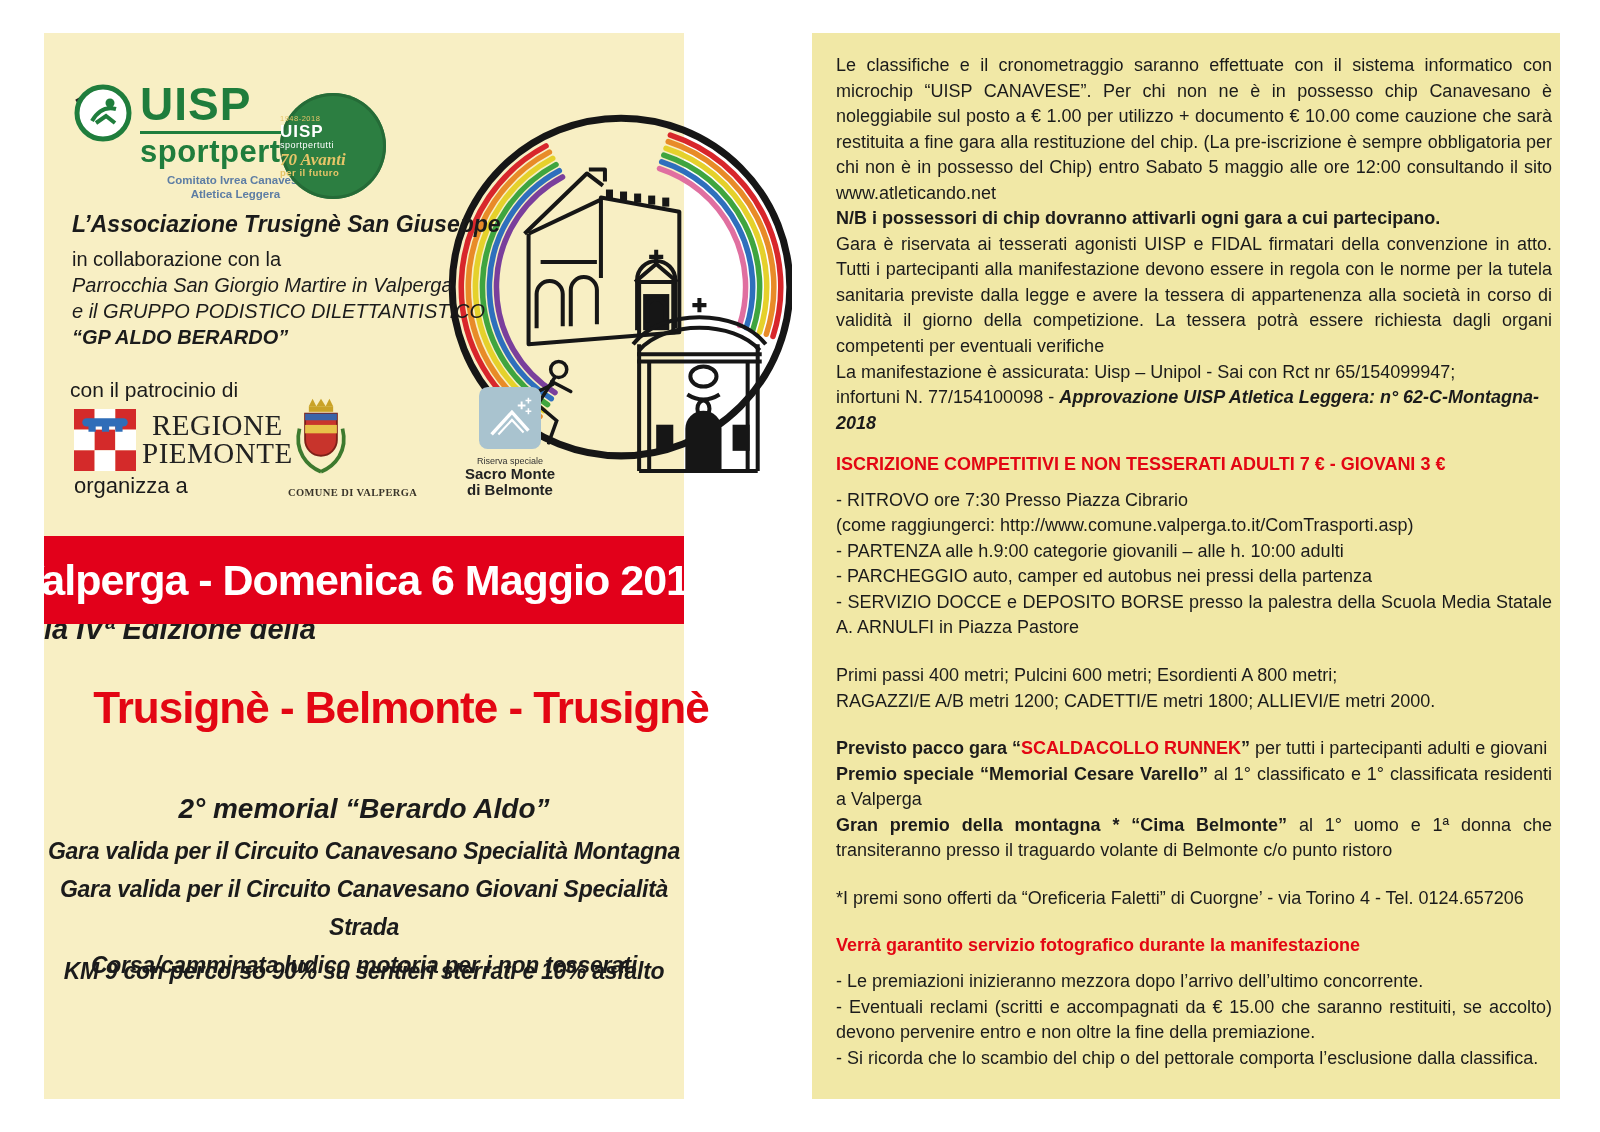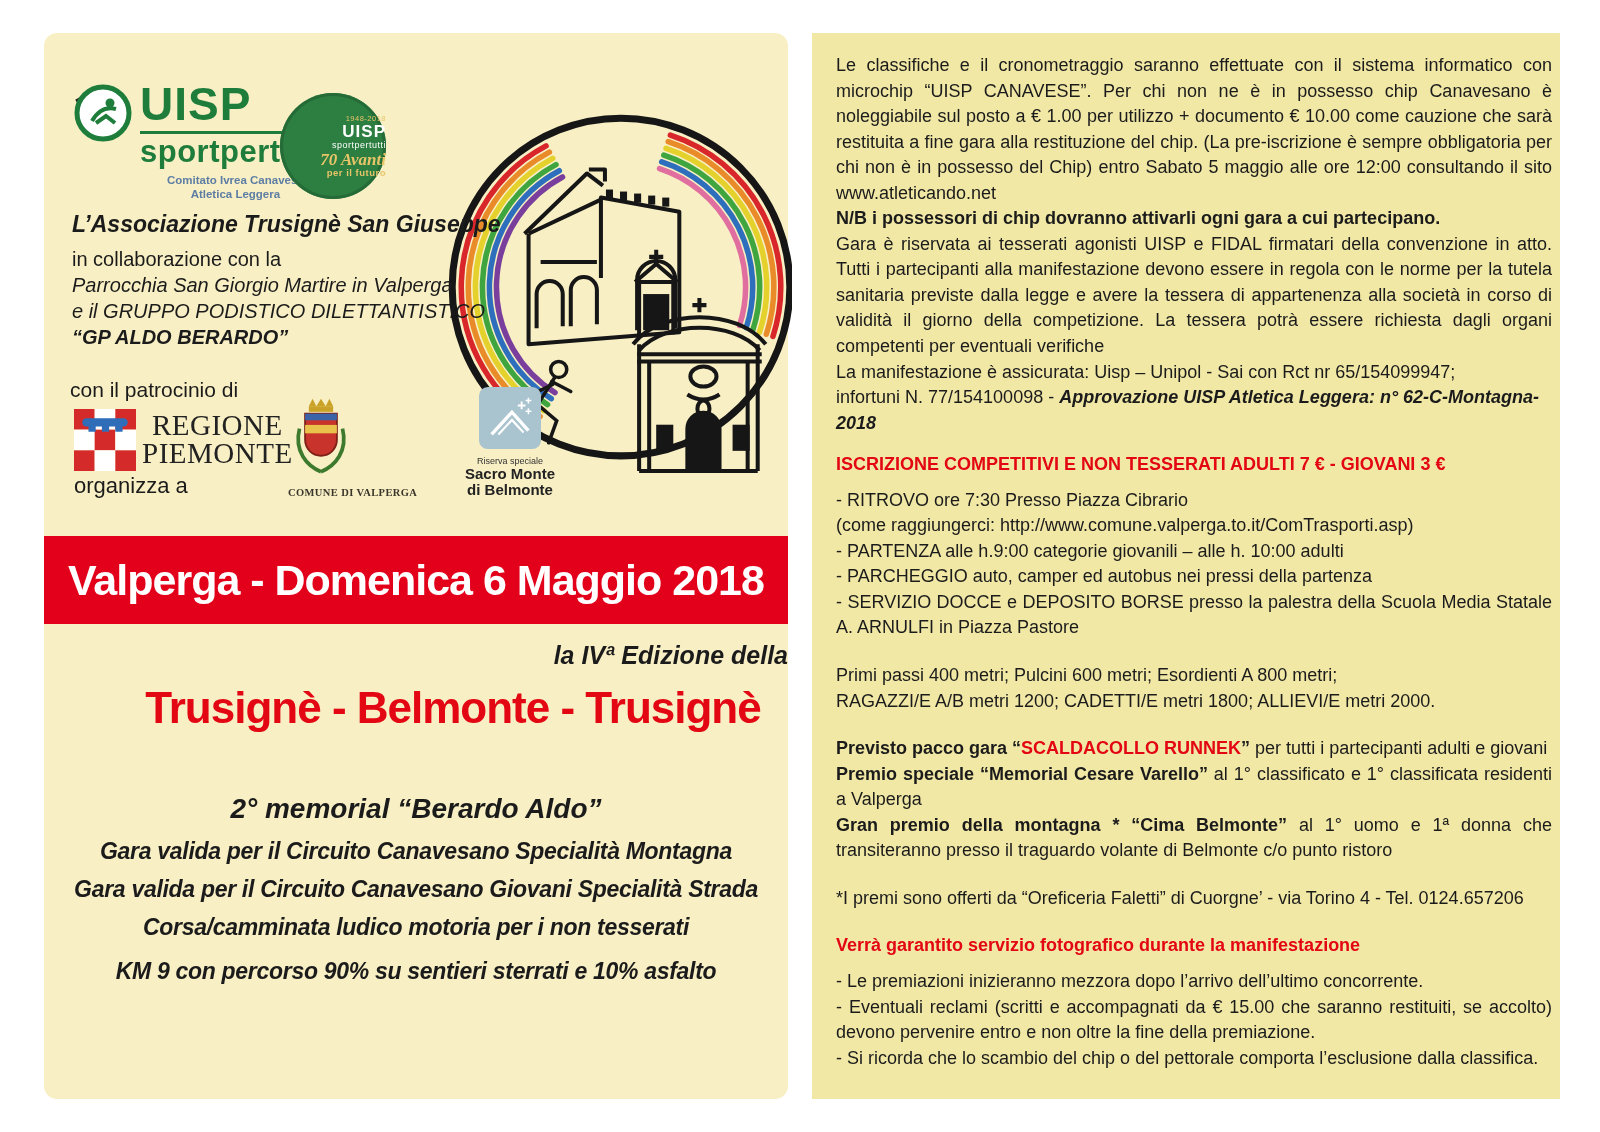--- a/index.html
+++ b/index.html
@@ -1,31 +1,31 @@
 <!DOCTYPE html>
 <html><head>
 <meta charset="utf-8">
 <style>
   html,body{margin:0;padding:0;background:#fff;}
   .page{position:relative;width:1600px;height:1132px;background:#ffffff;overflow:hidden;
         font-family:"Liberation Sans",sans-serif;color:#1b1b1b;}
   .panel{position:absolute;top:33px;height:1066px;}
-  .panel.left{left:44px;width:744px;background:#f8efc4;border-radius:13px;}
+  .panel.left{left:44px;width:640px;background:#f8efc4;}
   .panel.right{left:812px;width:748px;background:#f1e8a6;box-sizing:border-box;
                padding:20px 8px 0 24px;font-size:18px;line-height:1.42;}
   
   .illustration{position:absolute;left:396px;top:48px;width:352px;height:402px;z-index:0;}
   .uisp-block{position:absolute;left:28px;top:48px;z-index:1;display:flex;align-items:flex-start;}
   .uisp-word{margin-left:6px;}
   .uisp-name{font-size:46px;font-weight:bold;color:#1f7d3c;letter-spacing:1px;line-height:1;}
   .uisp-rule{height:3px;background:#1f7d3c;margin:4px 0 2px 0;width:190px;}
   .uisp-sub{font-size:31px;font-weight:bold;color:#1f7d3c;letter-spacing:.5px;line-height:1.05;}
   .uisp-committee{font-size:11.5px;font-weight:bold;color:#5d7da4;text-align:center;line-height:1.25;margin-top:4px;}
   .badge{position:absolute;left:236px;top:60px;width:106px;height:106px;border-radius:50%;
-         background:#2c7e41;z-index:1;display:flex;flex-direction:column;align-items:flex-end;
+         background:#2c7e41;z-index:1;display:flex;flex-direction:column;align-items:flex-start;
          justify-content:center;text-align:center;box-shadow:inset 0 0 0 3px #256b37;}
   .badge .years{font-size:7.5px;color:#e7c568;letter-spacing:.5px;}
   .badge .bname{font-size:17px;font-weight:bold;color:#fff;letter-spacing:1px;line-height:1;}
   .badge .bsub{font-size:9px;color:#fff;letter-spacing:.5px;margin-bottom:2px;}
   .badge .script{font-family:"Liberation Serif",serif;font-style:italic;font-weight:bold;
                  font-size:17px;color:#e7c568;line-height:.9;}
   .badge .future{font-size:9.5px;color:#e7c568;font-weight:bold;letter-spacing:.5px;}
   .assoc{position:absolute;left:28px;top:178px;width:480px;z-index:1;}
   .assoc .l1{font-size:23px;font-weight:bold;font-style:italic;margin-bottom:8px;}
   .assoc .l2{font-size:20px;line-height:1.3;}
@@ -37,21 +37,21 @@
   .regione-text{font-family:"Liberation Serif",serif;font-size:29px;line-height:.95;color:#222;margin-left:6px;letter-spacing:.5px;text-align:center;}
   .comune{position:absolute;left:218px;top:-6px;width:140px;text-align:left;}
   .comune-label{font-family:"Liberation Serif",serif;font-size:10.5px;font-weight:bold;color:#3a352a;margin-top:2px;letter-spacing:.4px;}
   .sacro{position:absolute;left:380px;top:-14px;width:120px;text-align:center;}
   .sacro-l1{font-size:9px;color:#333;margin-top:3px;}
   .sacro-l2{font-size:15px;font-weight:bold;color:#222;line-height:1.05;}
   .organizza{position:absolute;left:30px;top:440px;font-size:22px;font-weight:500;z-index:1;}
   .red-banner{position:absolute;left:0;top:503px;width:100%;height:88px;background:#e2001a;
               display:flex;align-items:center;justify-content:center;z-index:2;}
   .red-banner span{color:#fff;font-weight:bold;font-size:43px;letter-spacing:-1px;white-space:nowrap;}
-  .edition{position:absolute;left:0;top:608px;width:100%;text-align:right;font-size:25px;
+  .edition{position:absolute;left:0;top:580px;width:100%;text-align:left;font-size:29px;
            font-weight:bold;font-style:italic;z-index:1;}
   .race-title{position:absolute;left:0;top:650px;width:100%;text-align:center;color:#e30613;
               font-weight:bold;font-size:44px;letter-spacing:-1px;z-index:1;white-space:nowrap;margin-left:37px;}
   .memorial{position:absolute;left:0;top:716px;width:100%;text-align:center;font-size:28px;
             font-weight:bold;font-style:italic;z-index:1;margin-top:44px;}
   .validity{position:absolute;left:0;top:800px;width:100%;text-align:center;font-size:23px;
             font-weight:bold;font-style:italic;letter-spacing:-.3px;line-height:1.65;z-index:1;}
   .km-line{position:absolute;left:0;top:925px;width:100%;text-align:center;font-size:23px;
            font-weight:bold;font-style:italic;letter-spacing:-.3px;z-index:1;}
   

